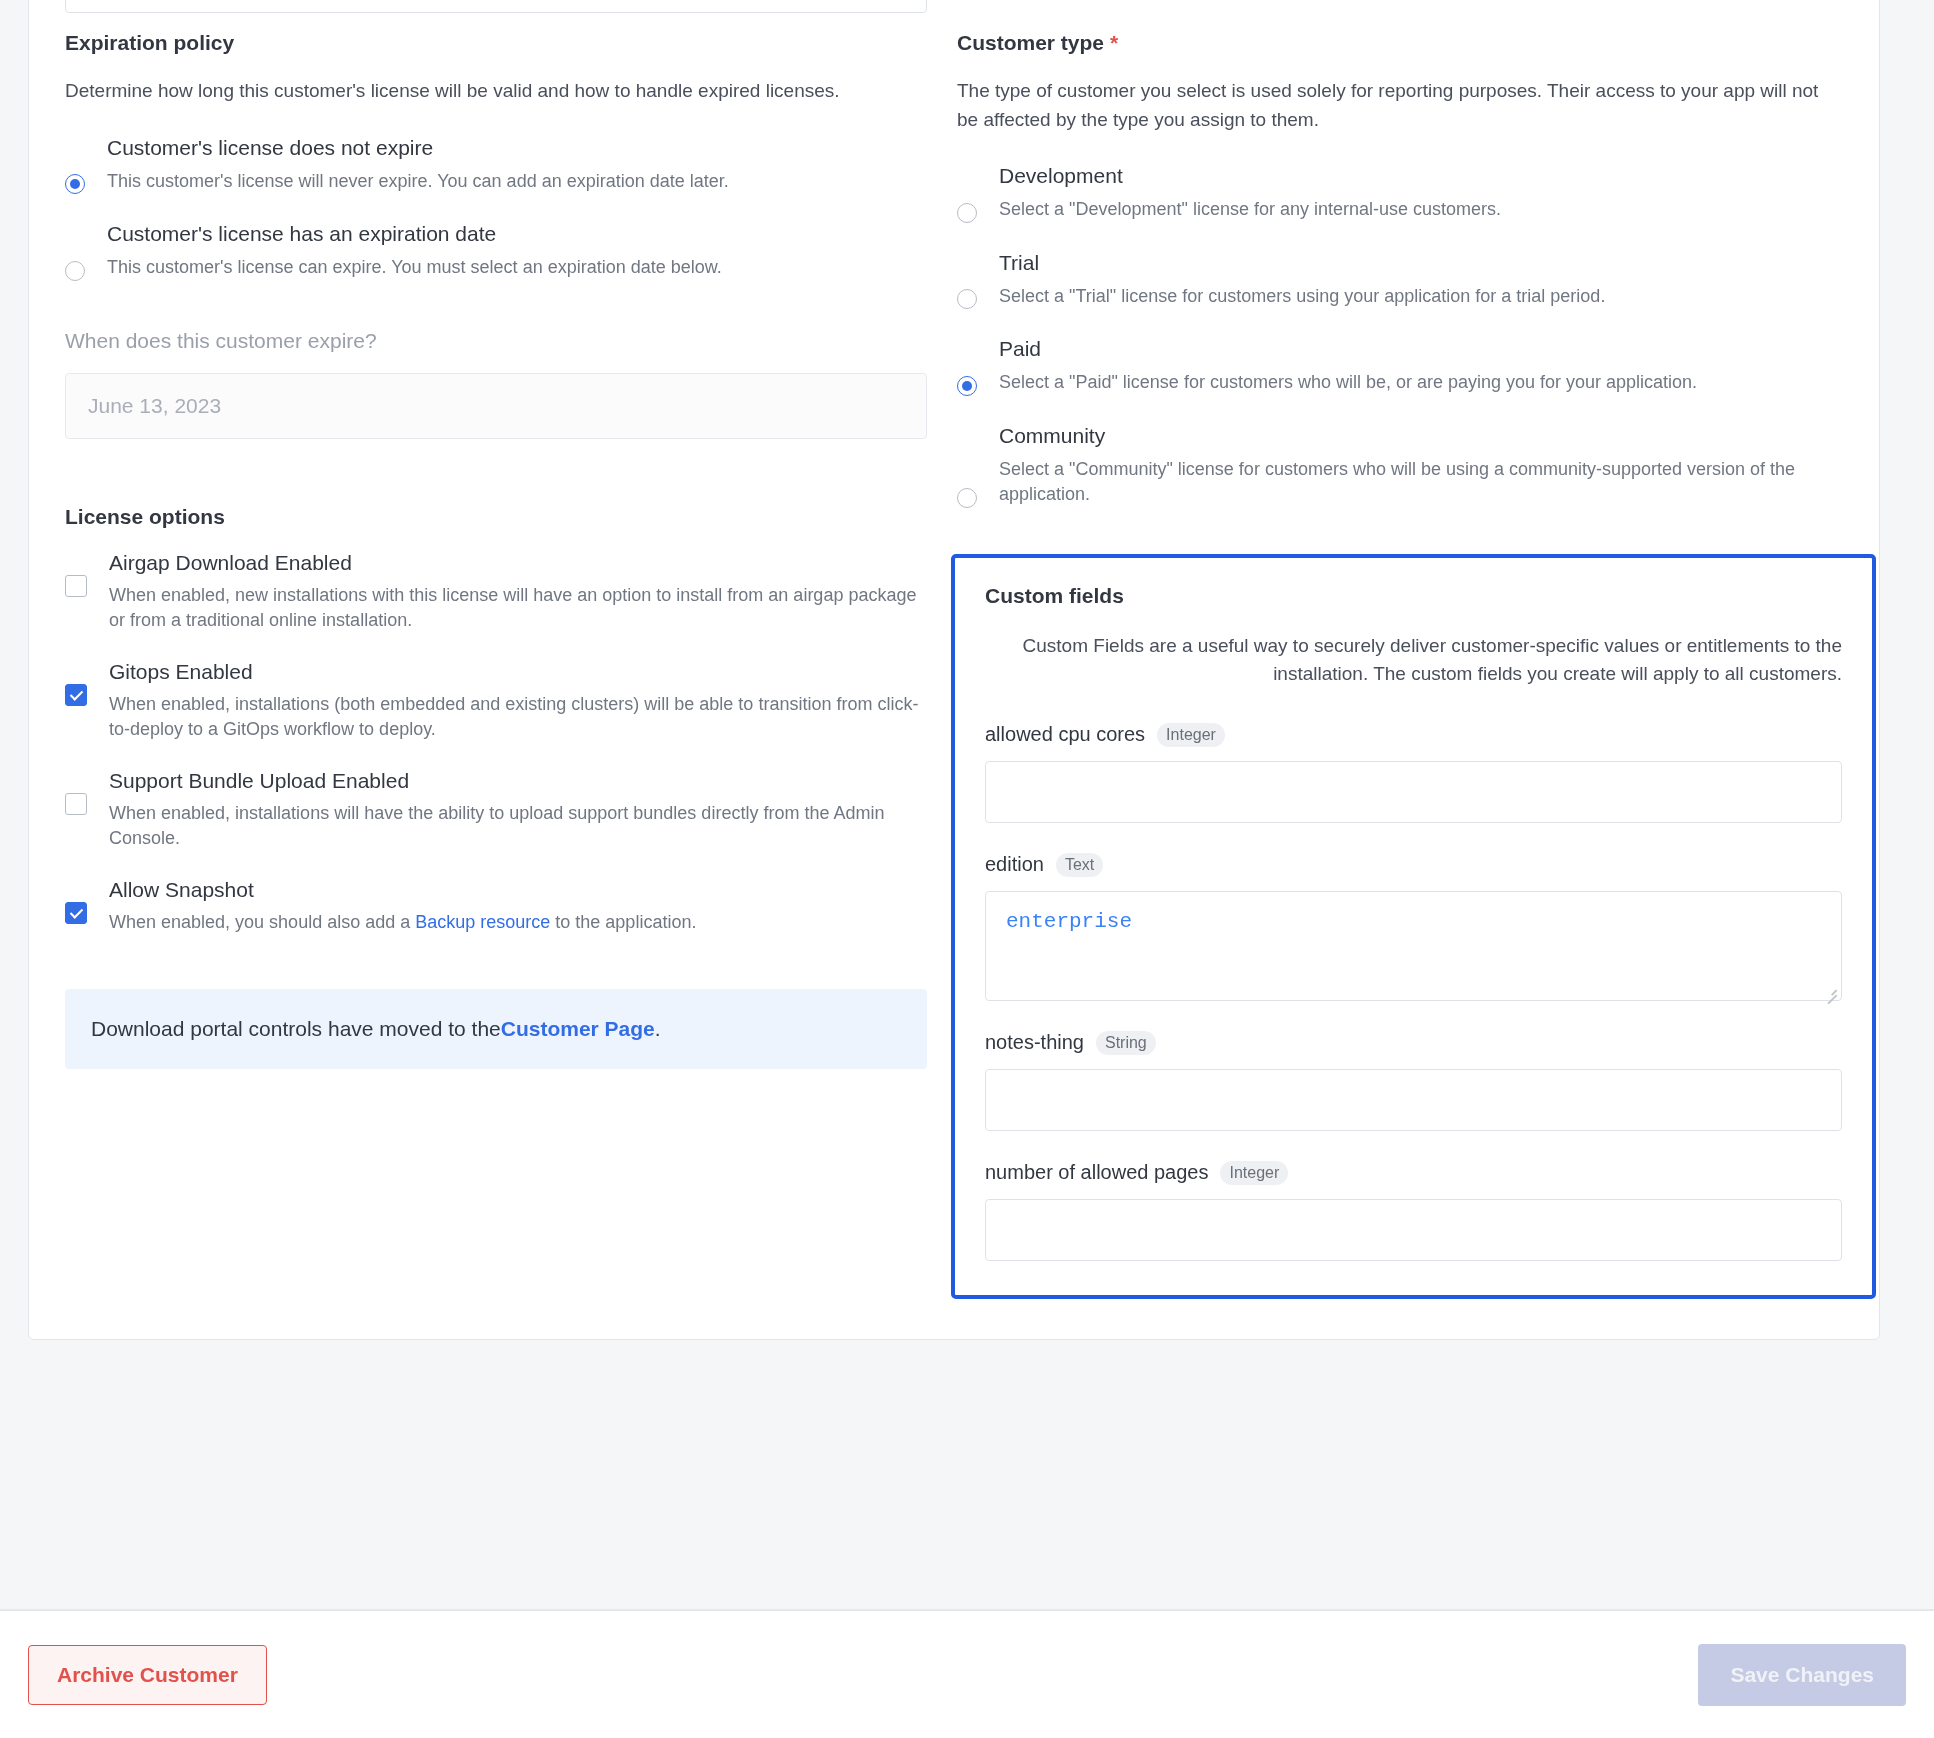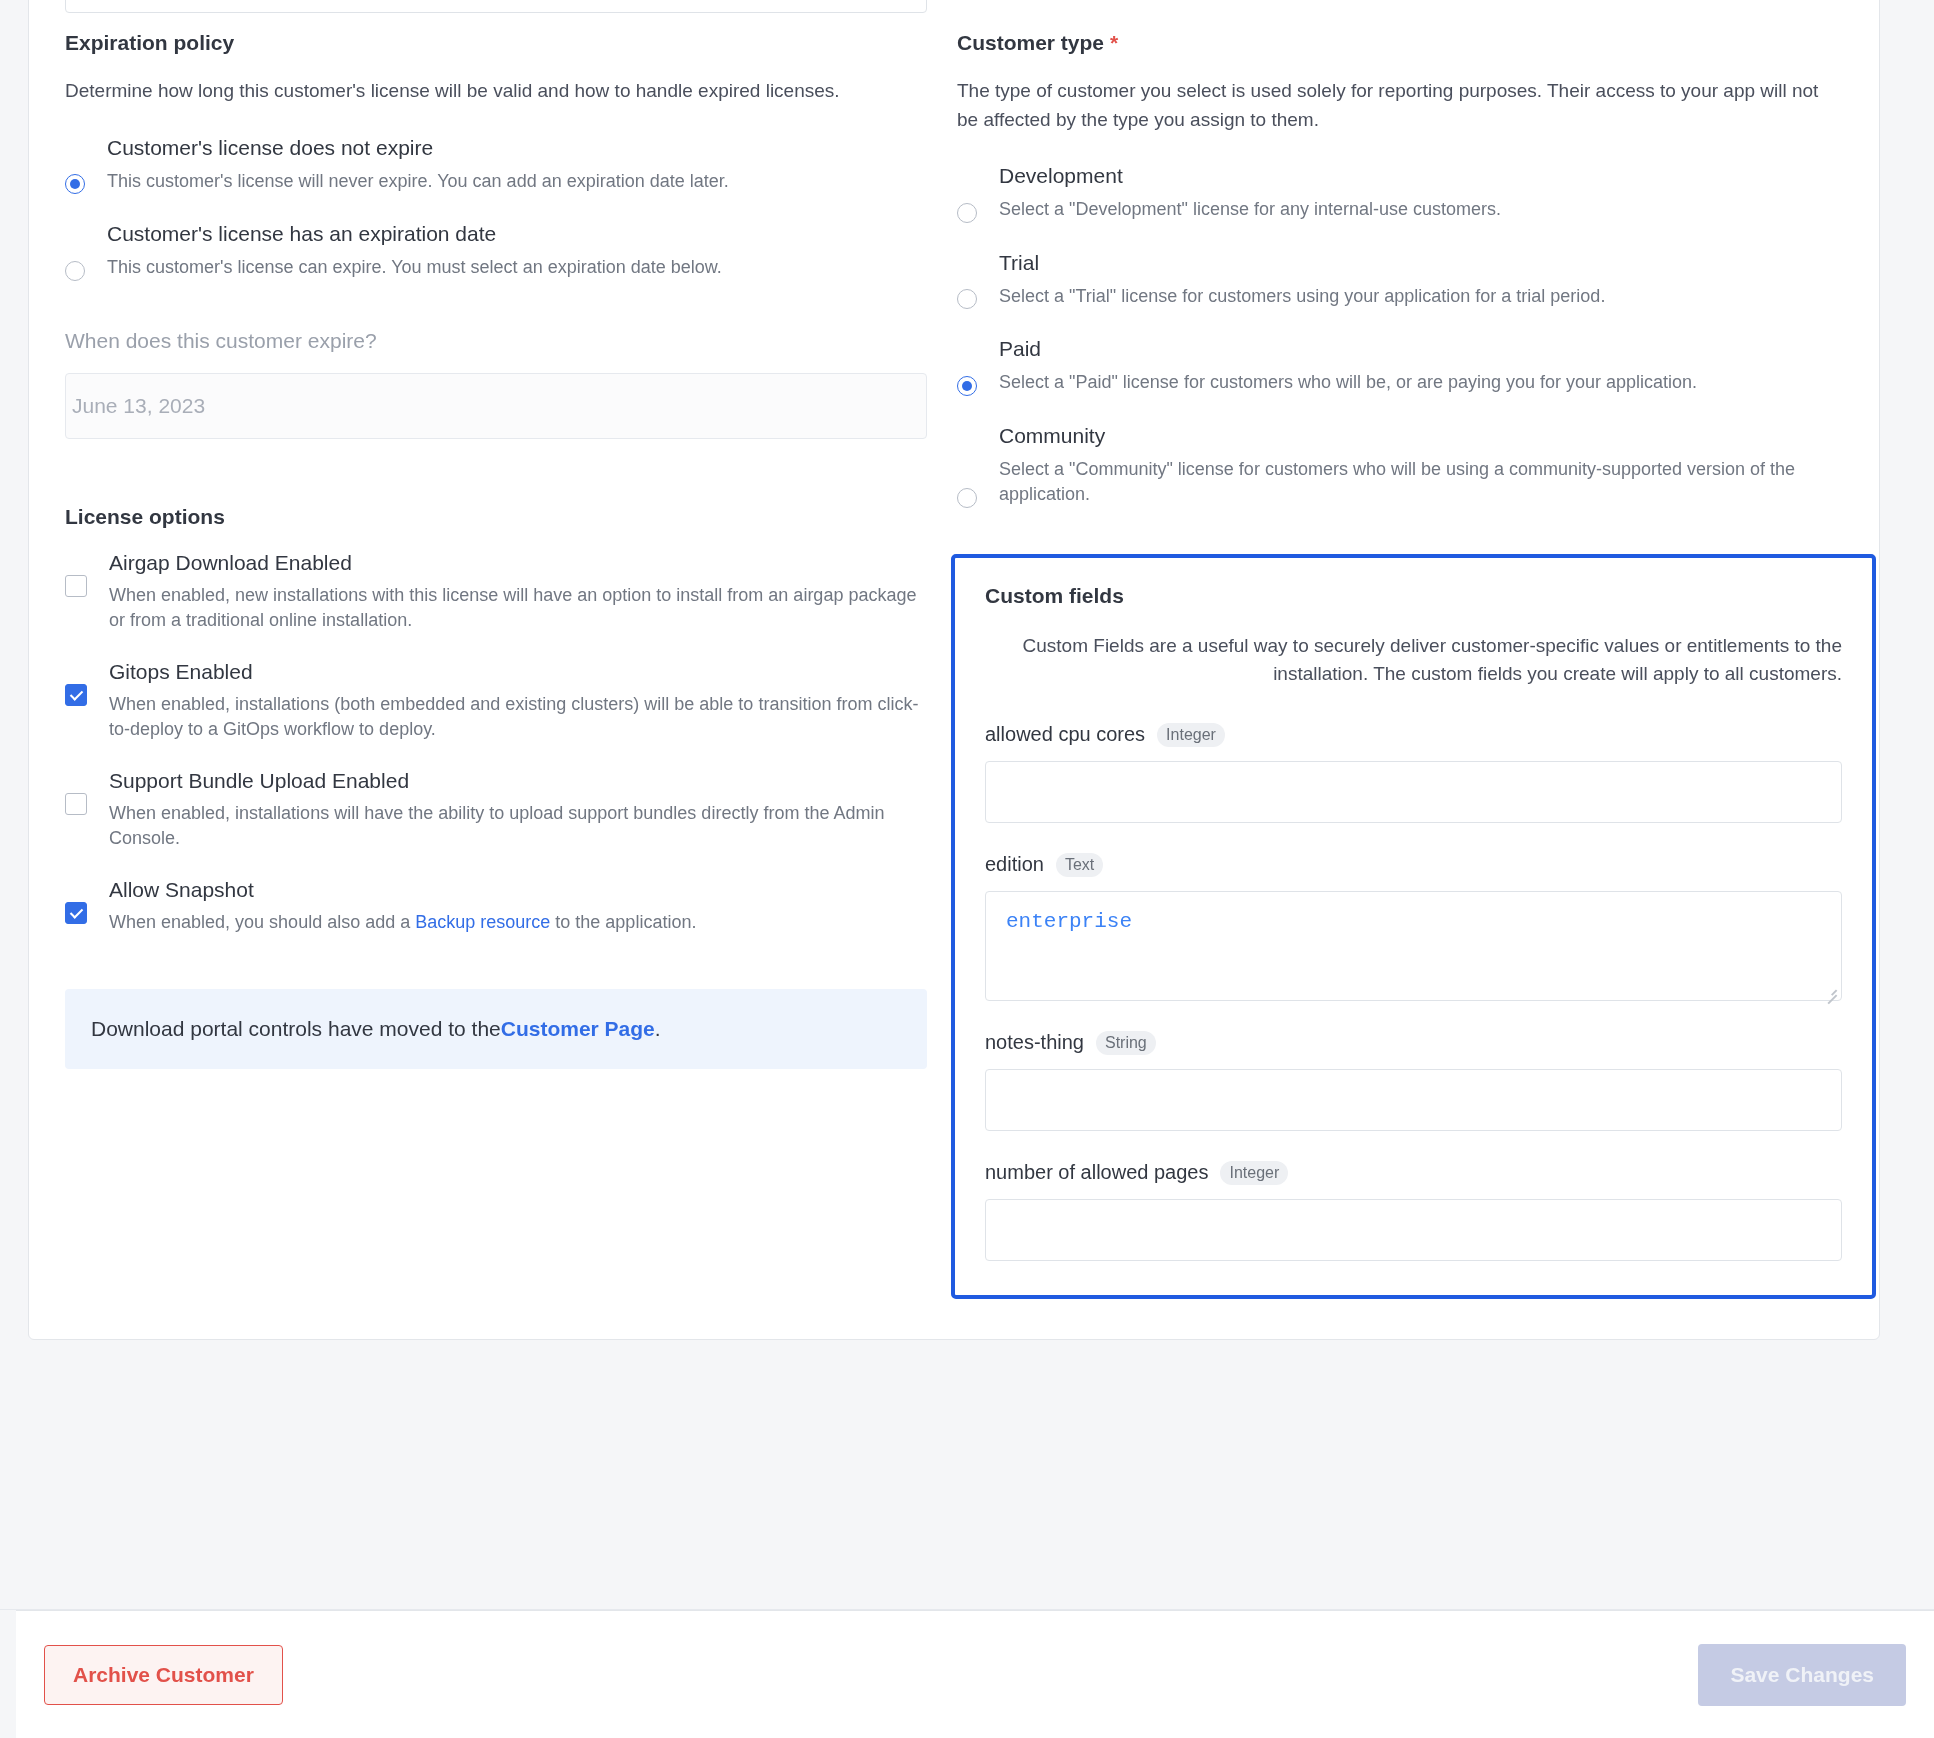--- a/index.html
+++ b/index.html
@@ -107,21 +107,21 @@
     margin: 48px 0 20px 0;
   }
   .date-input {
     width: 862px;
     height: 66px;
     border: 1px solid #e6e9ee;
     border-radius: 4px;
     background: #fbfbfc;
     display: flex;
     align-items: center;
-    padding-left: 6px;
+    padding-left: 22px;
     font-size: 21px;
     color: #a9aeb8;
   }
   .license-options { margin-top: 66px; }
   .check-row {
     display: flex;
     align-items: flex-start;
     margin-bottom: 26px;
   }
   .checkbox {
@@ -225,21 +225,21 @@
     right: 5px; bottom: 5px;
     width: 12px; height: 12px;
   }
   .resize-grip::before, .resize-grip::after {
     content: ""; position: absolute; background: #c0c5cc;
   }
   .resize-grip::before { right: 0; bottom: 0; width: 12px; height: 1.5px; transform: rotate(-45deg); transform-origin: right bottom; }
   .resize-grip::after { right: 0; bottom: 5px; width: 7px; height: 1.5px; transform: rotate(-45deg); transform-origin: right bottom; }
   .footer {
     position: absolute;
-    left: 16px; right: 0; bottom: 0;
+    left: 0; right: 0; bottom: 0;
     height: 128px;
     background: #ffffff;
     border-top: 1px solid #e3e6ea;
     display: flex;
     align-items: center;
     justify-content: space-between;
     padding: 0 28px;
   }
   .btn-archive {
     border: 1px solid #e2514a;

